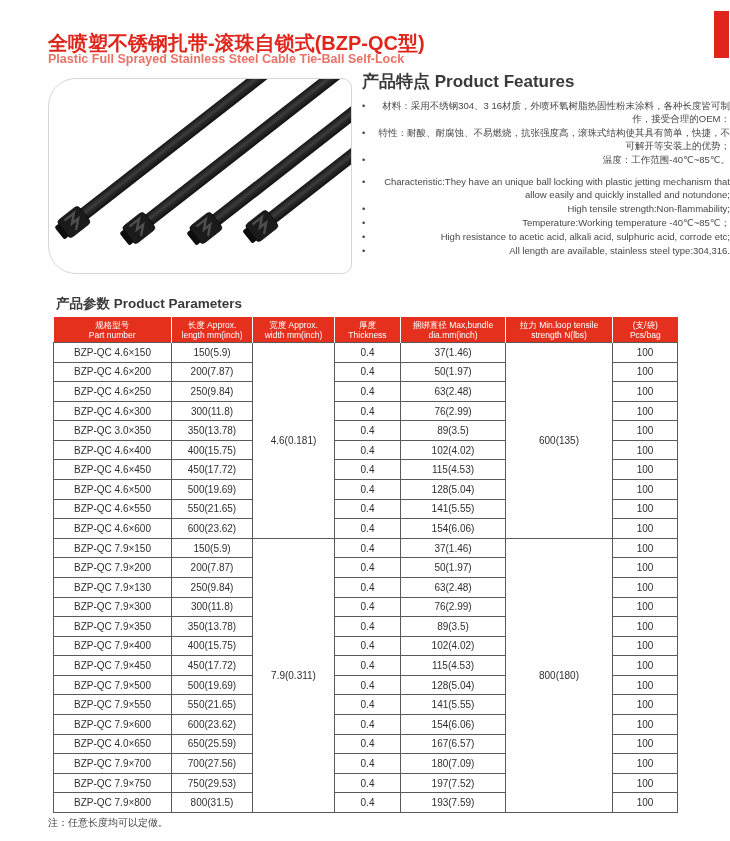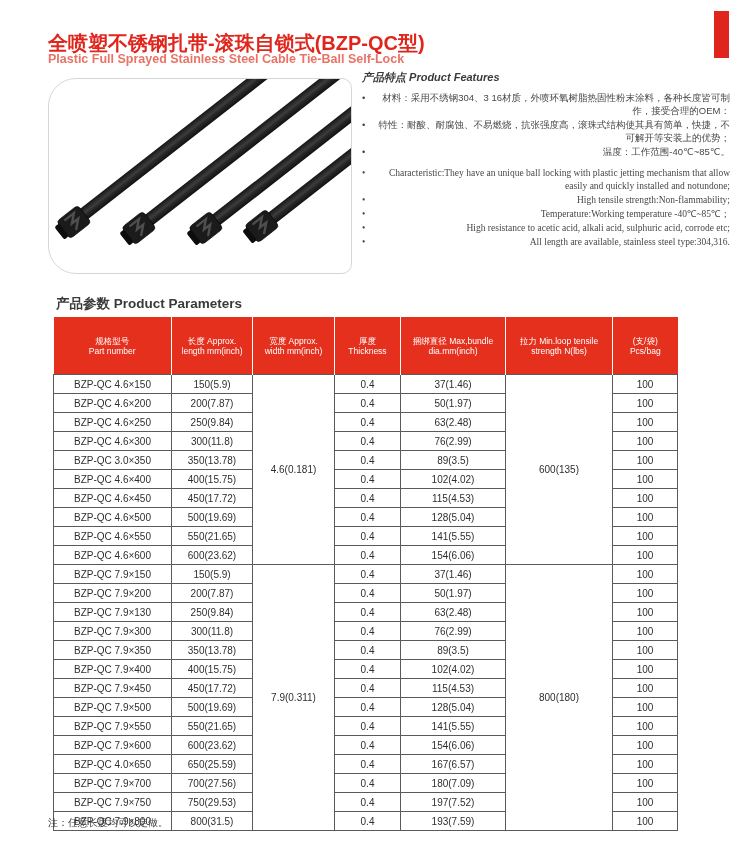--- a/index.html
+++ b/index.html
@@ -10,31 +10,31 @@
   }
   
   .title-zh{position:absolute;left:48px;top:17px;font-size:20px;font-weight:bold;color:#e0261c;white-space:nowrap;}
   .title-en{position:absolute;left:48px;top:42px;font-size:12.5px;font-weight:bold;color:#e87366;white-space:nowrap;}
   .corner-accent{position:absolute;right:1px;top:11px;width:15px;height:47px;background:#e0261c;}
   
   .photo{position:absolute;left:48px;top:78px;width:302px;height:194px;
          border:1px solid #d6d6d6;border-radius:28px 10px 10px 28px;overflow:hidden;background:#fff;}
   
   .features{position:absolute;left:362px;top:70px;width:368px;}
-  .features h3{margin:0 4px 6px 0;font-size:11px;font-weight:bold;color:#3a3a3a;font-style:italic;}
+  .features h3{margin:0 4px 6px 0;font-size:17px;font-weight:bold;color:#3a3a3a;}
   .features ul{list-style:none;margin:0;padding:0;font-size:9.5px;line-height:13px;color:#474747;}
-  .features ul.en{margin-top:9px;font-family:Liberation Serif, serif;}
+  .features ul.en{margin-top:9px;}
   .features li{position:relative;padding-left:8px;margin-bottom:1px;text-align:right;}
   .features li::before{content:"\2022";position:absolute;left:0;top:0;color:#474747;}
   
   .params-heading{position:absolute;left:48px;top:287px;margin:8px;font-size:13.5px;font-weight:bold;color:#3a3a3a;}
   table.params{position:absolute;left:53px;top:317px;width:624px;height:496px;
                border-collapse:collapse;table-layout:fixed;}
   table.params th{background:#e5301e;color:#ffffff;font-weight:normal;font-size:8.5px;line-height:10px;
-                  height:23px;padding:17px 0;border-left:1px solid #ffffff;text-align:center;vertical-align:middle;}
+                  height:23px;padding:1px 0;border-left:1px solid #ffffff;text-align:center;vertical-align:middle;}
   table.params th:first-child{border-left:none;}
   table.params td{border:1px solid #5a5a5a;font-size:10px;color:#2e2e2e;text-align:center;
                   vertical-align:middle;padding:0;height:18px;background:#fff;}
   .note{position:absolute;left:48px;top:816px;margin:0;font-size:10px;color:#3d3d3d;}
 </style>
 </head>
 <body>
 
 <div>
 

